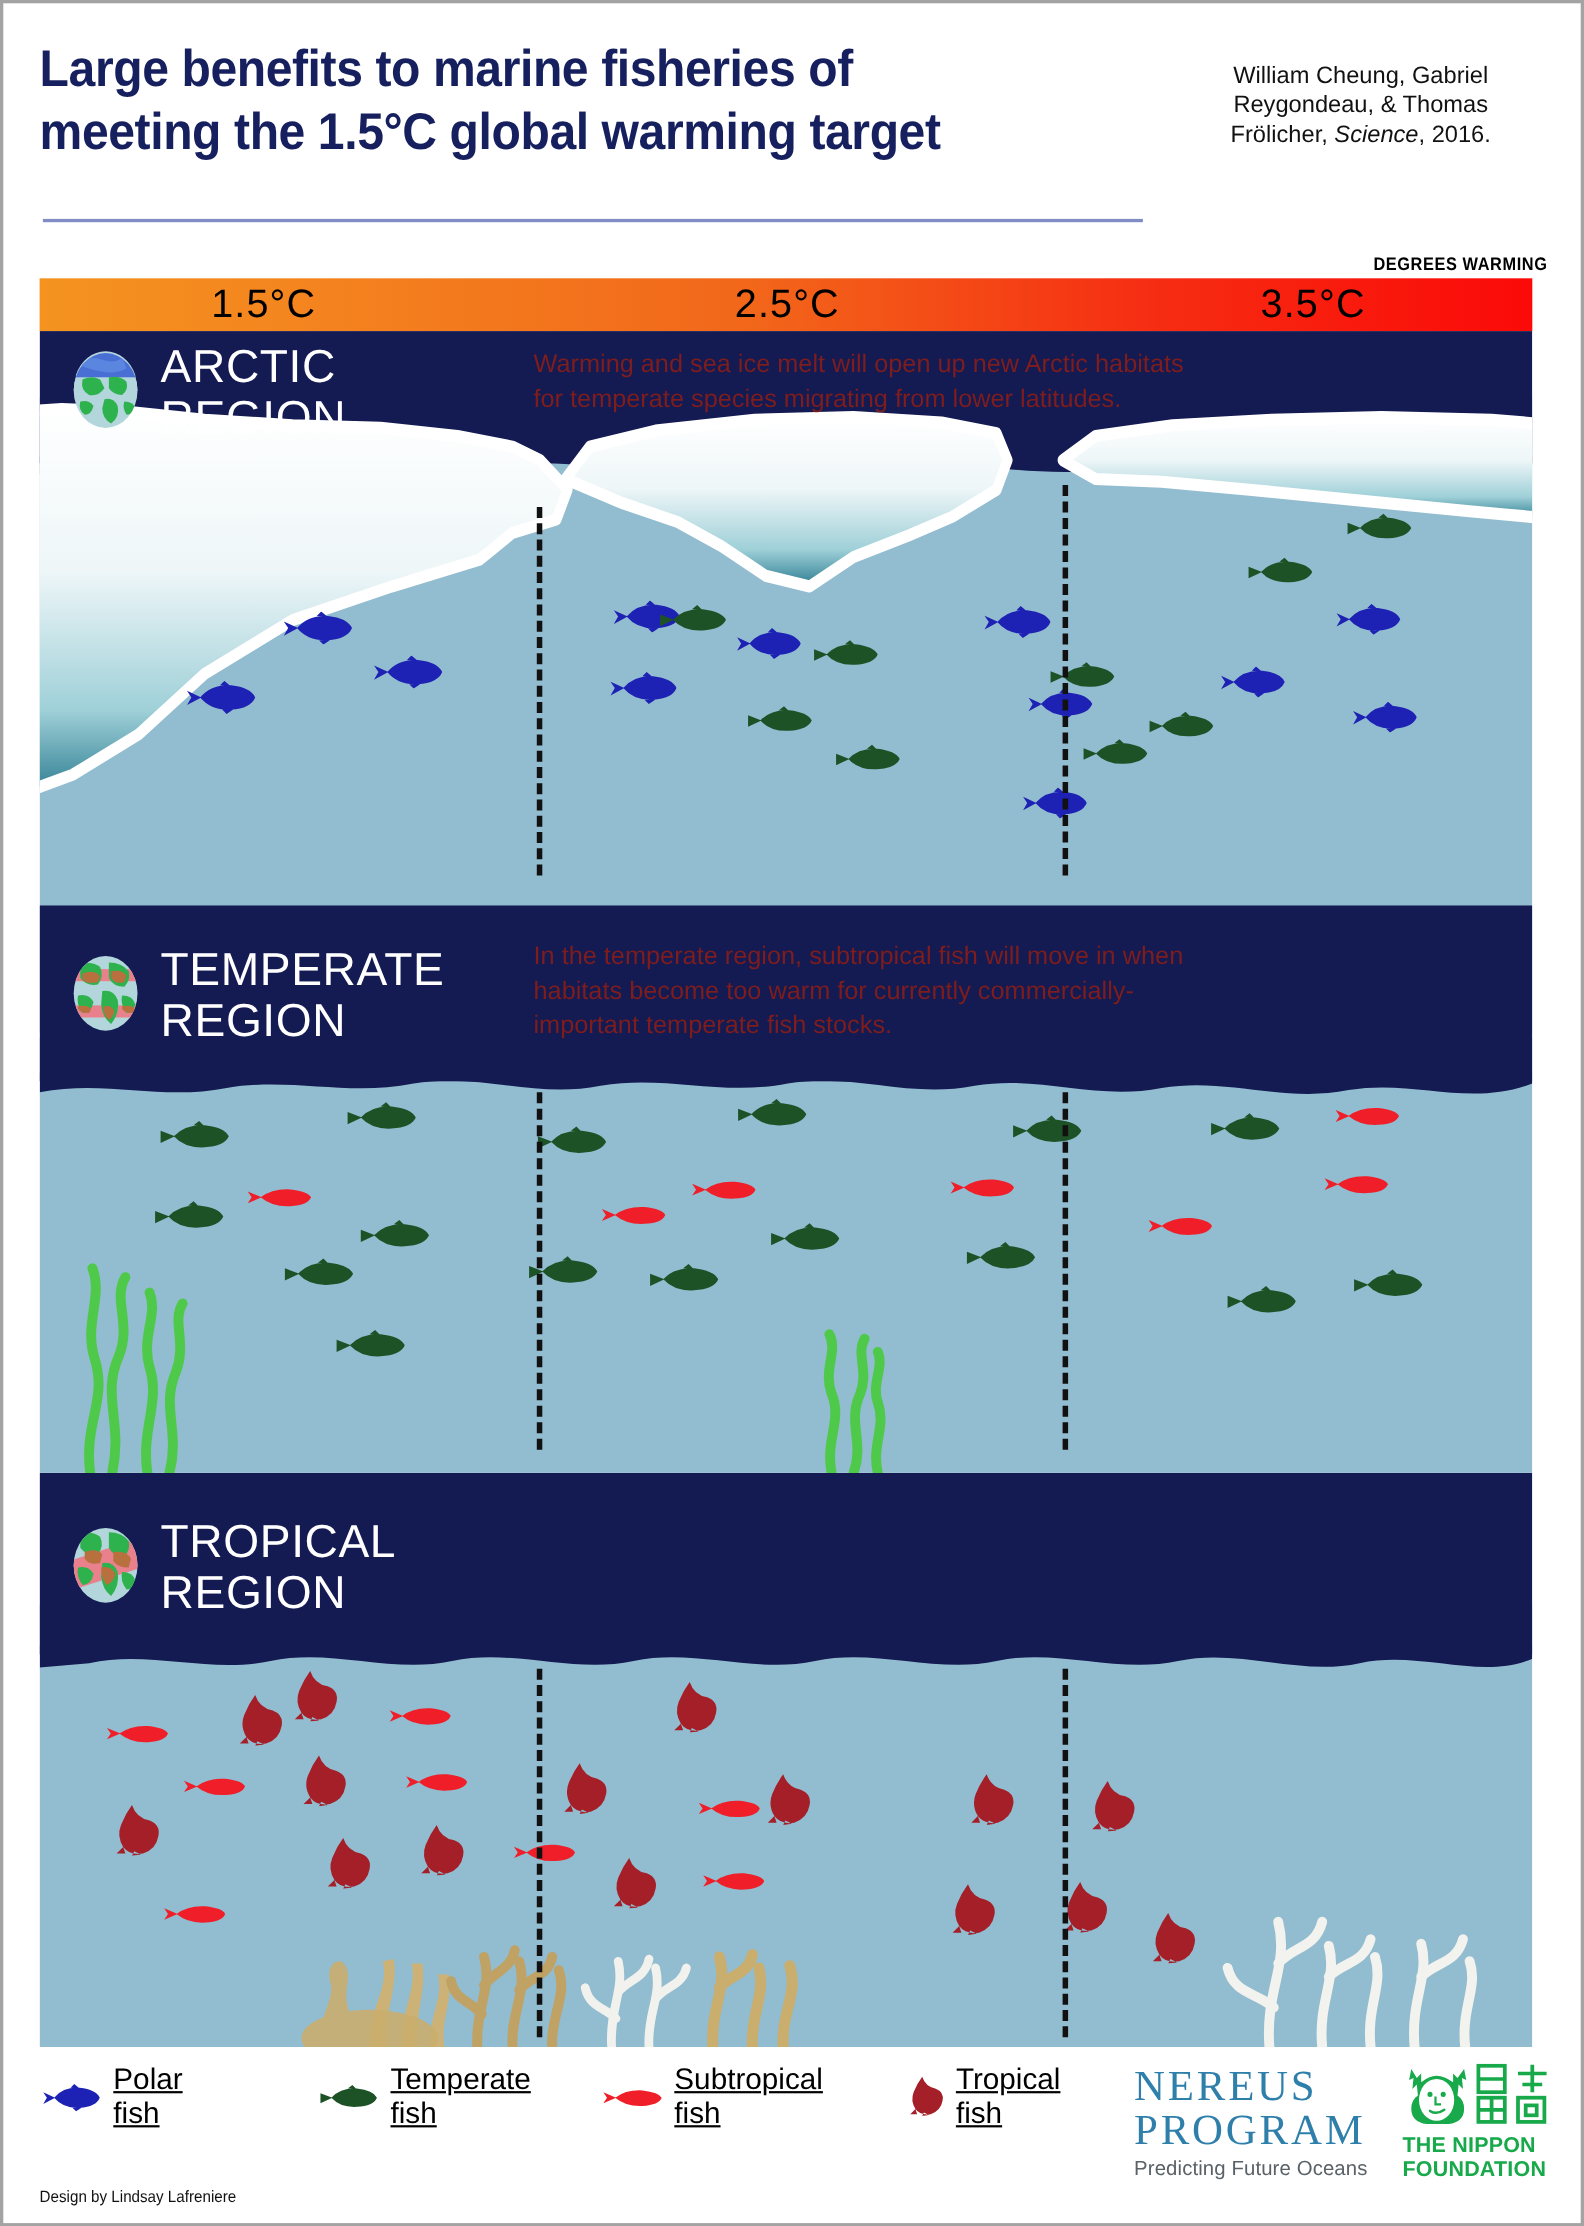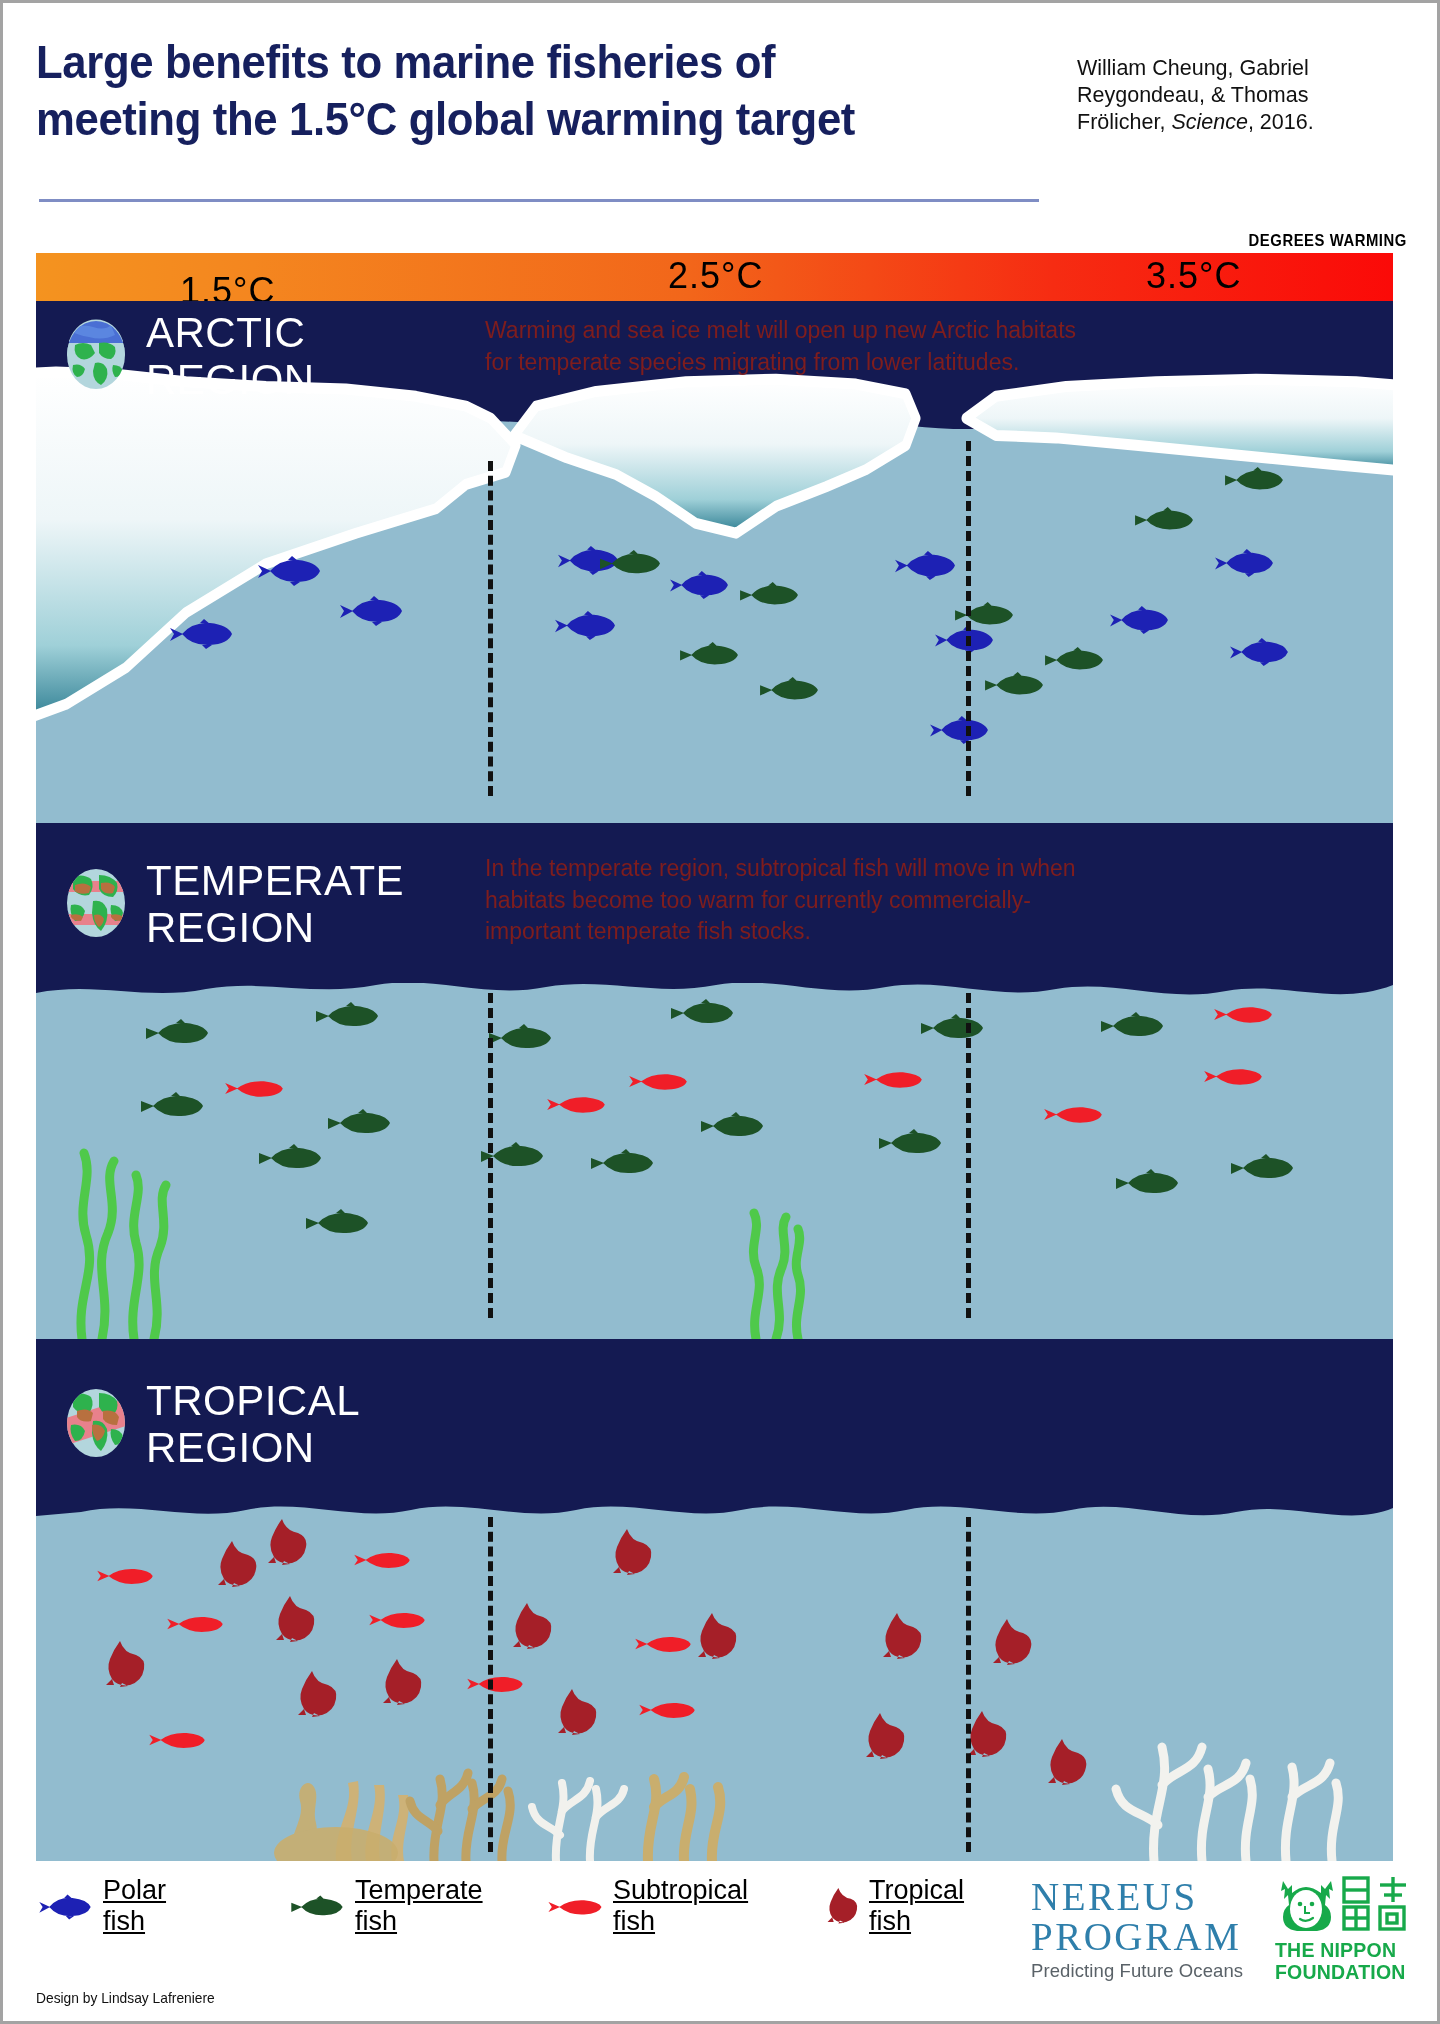--- a/index.html
+++ b/index.html
@@ -29,21 +29,21 @@
     transform: scaleX(0.93);
     transform-origin: left top;
   }
   #title span { display: block; white-space: nowrap; }
   #title-rule {
     position: absolute; left: 36px; top: 196px; width: 1000px; height: 3px;
     background: #7f8dc4;
   }
   #byline {
     position: absolute; right: 28px; top: 52px; width: 320px;
-    text-align: left;
+    text-align: center;
     color: #111;
     font-size: 21.5px;
     line-height: 1.26;
   }
   #byline .sci { font-style: italic; }
 
   
   #degrees-label {
     position: absolute; right: 30px; top: 228px;
     font-family: "Liberation Sans Narrow", "Liberation Sans", sans-serif;
@@ -56,21 +56,21 @@
   #gradient-bar {
     position: absolute; left: 33px; top: 250px; width: 1357px; height: 48px;
     background: linear-gradient(to right, #f4931f 0%, #f4861f 16%, #f2661a 48%, #f62c12 75%, #fb0a08 100%);
   }
   .deg-tick {
     position: absolute; top: 0; height: 48px; line-height: 46px;
     font-size: 36px; color: #000;
     font-family: "Liberation Sans", sans-serif;
     letter-spacing: 1px;
   }
-  #deg1 { left: 144px; margin-top: 15px; }
+  #deg1 { left: 156px; }
   #deg2 { left: 632px; }
   #deg3 { left: 1110px; }
 
   
   .section { position: absolute; left: 33px; width: 1357px; overflow: hidden; }
   #sec-arctic    { top: 298px;  height: 638px; }
   #sec-temperate { top: 820px;  height: 516px; }
   #sec-tropical  { top: 1336px; height: 522px; }
 
   .band {

